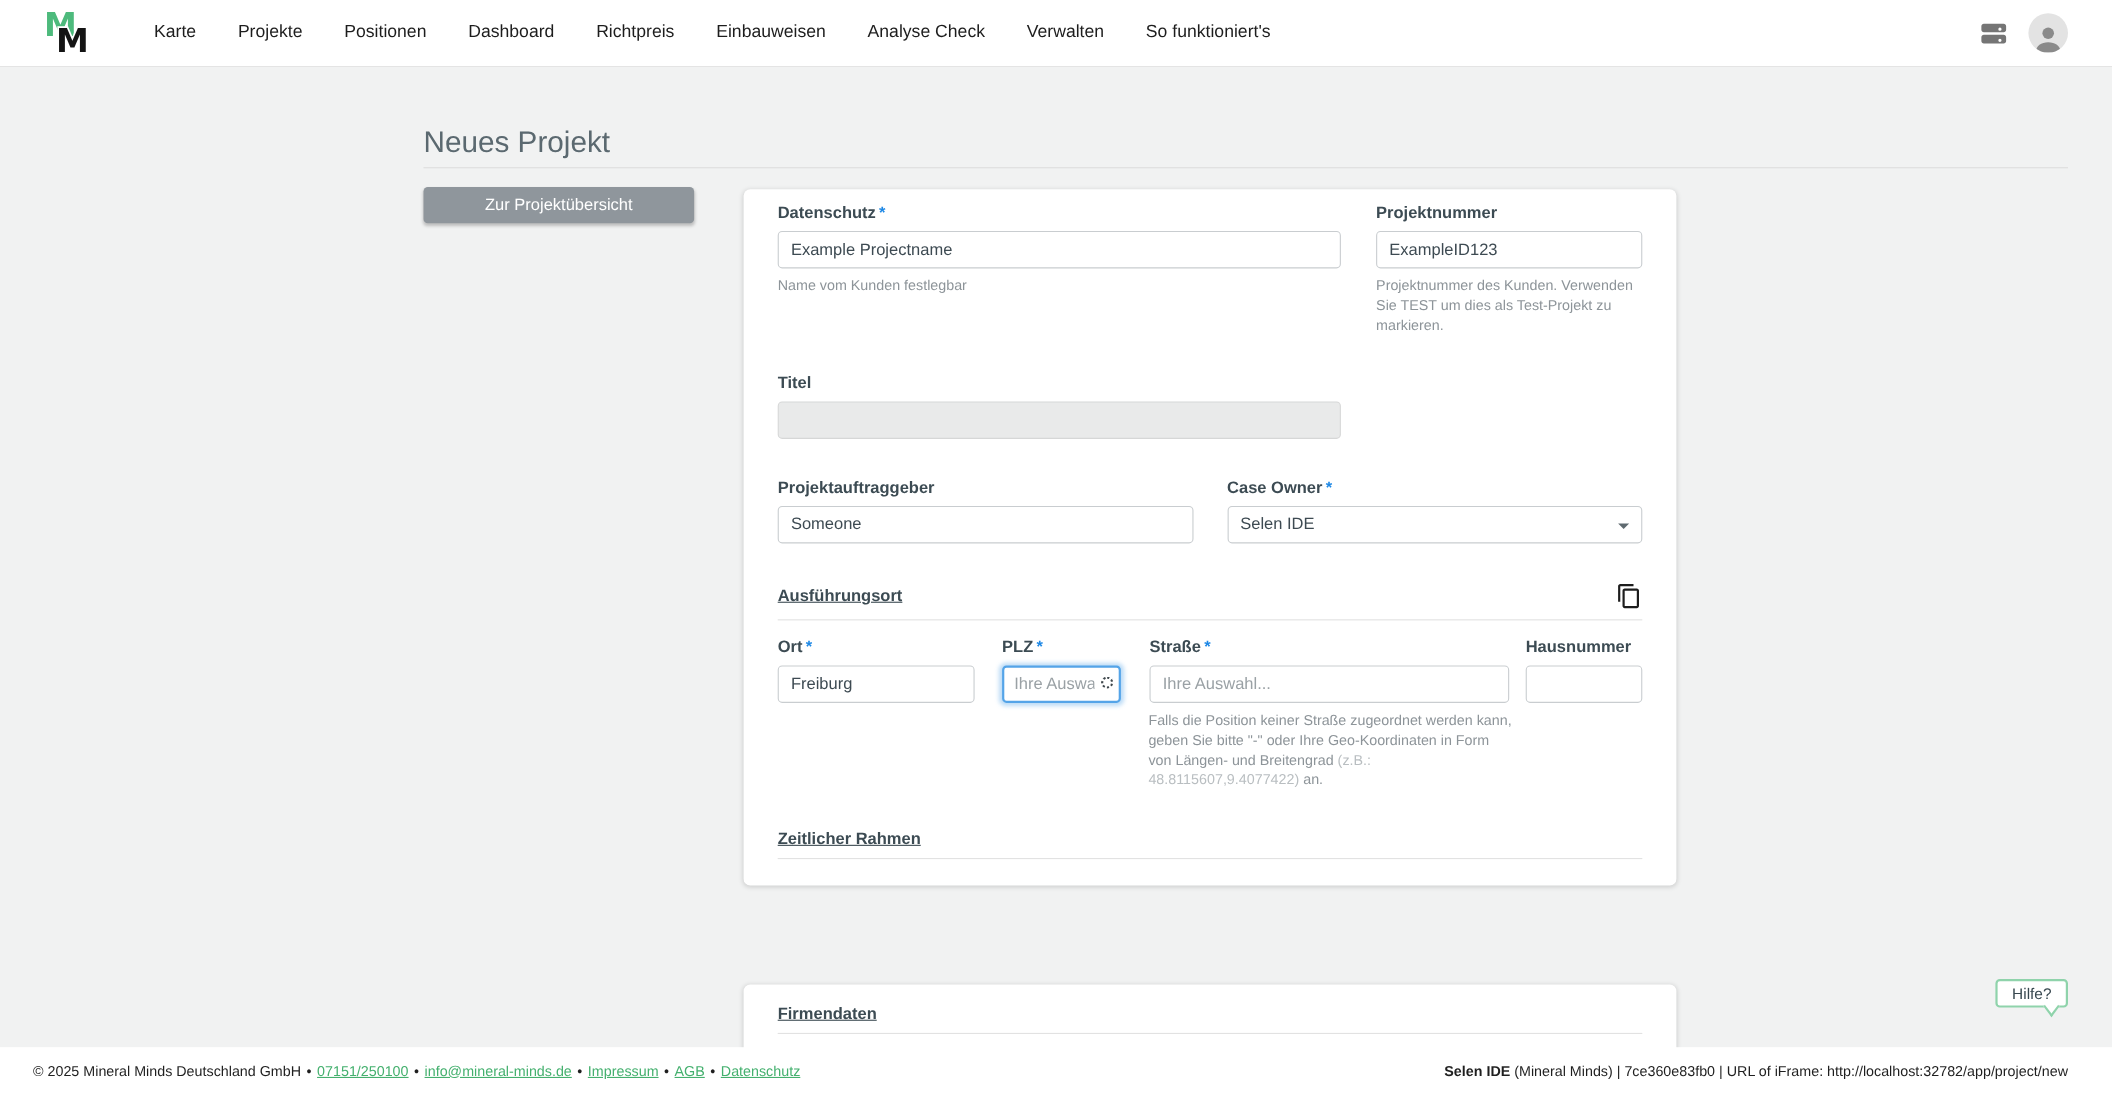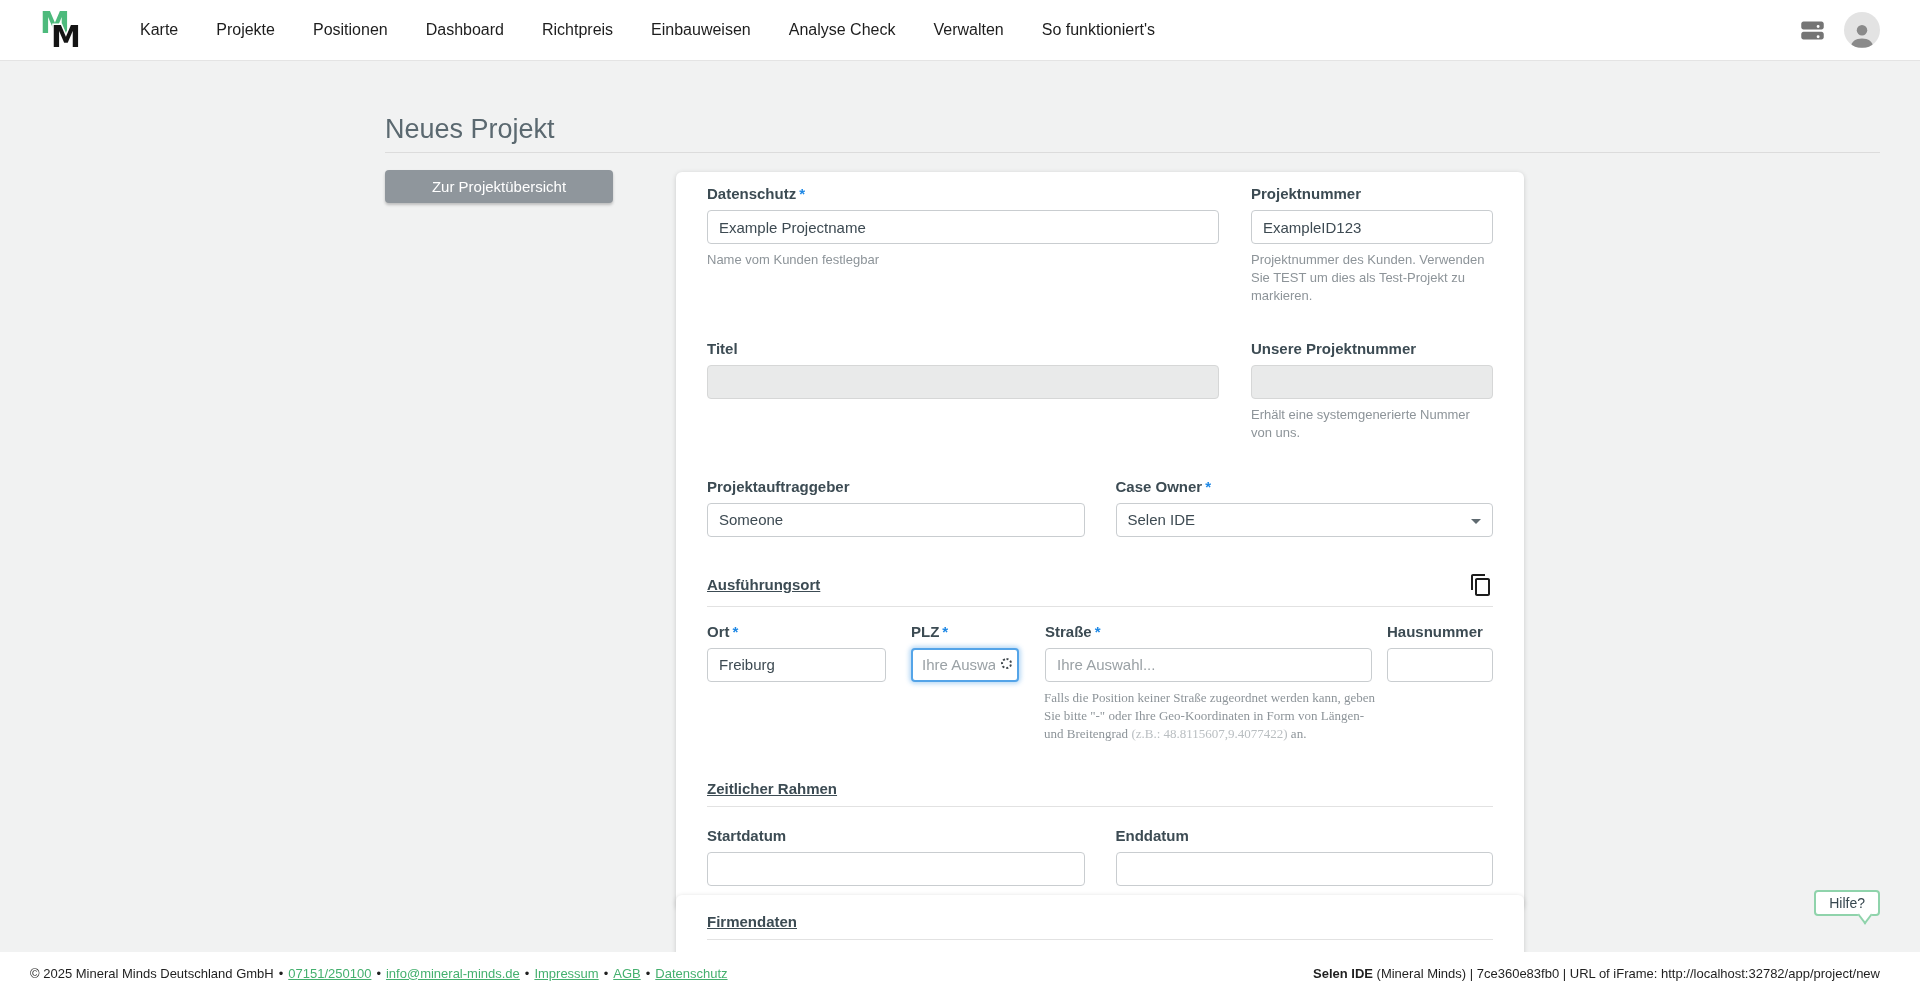--- a/index.html
+++ b/index.html
@@ -17,21 +17,21 @@
   .icon-btn { cursor:pointer; display:flex; align-items:center; }
   .avatar { width:36px; height:36px; border-radius:50%; background:#e3e3e3; overflow:hidden;
     display:flex; align-items:flex-end; justify-content:center; cursor:pointer; }
 
   
   .page-title { position:absolute; left:385px; top:114px; font-size:27px; font-weight:500;
     color:#5b6970; }
   .title-divider { position:absolute; left:385px; right:40px; top:152px; height:1px;
     background:#dcdcdc; }
 
-  .back-button { position:absolute; left:385px; top:170px; width:228px; height:33px;
+  .back-button { position:absolute; left:385px; top:170px; width:246px; height:33px;
     background:#8f969c; color:#fff; border:none; border-radius:4px; font-size:15px;
     font-family:inherit; display:flex; align-items:center; justify-content:center;
     cursor:pointer; box-shadow:0 2px 3px rgba(0,0,0,.22); }
 
   .card { position:absolute; left:676px; width:848px; background:#fff; border-radius:6px;
     box-shadow:0 1px 5px rgba(0,0,0,.16); }
   .card1 { top:172px; padding:13px 31px 24px 31px; }
   .card2 { top:895px; height:130px; padding:18px 31px; z-index:1; }
 
   .row { display:flex; gap:32px; }
@@ -68,21 +68,21 @@
   .fw-plz  { width:108px; margin-right:26px; }
   .fw-str  { width:327px; margin-right:15px; }
   .fw-haus { width:106px; }
 
   .plz-wrap { position:relative; }
   .plz-wrap .input { border:2px solid #54a4e8; padding:0 22px 0 9px;
     box-shadow:0 0 4px 2px rgba(84,164,232,.40); }
   .spinner { position:absolute; right:7px; top:50%; margin-top:-7px; width:11px; height:11px;
     border:2px dotted #3f474c; border-radius:50%; }
 
-  .street-helper { margin-left:337px; width:332px;font-family:Liberation Serif, serif; }
+  .street-helper { margin-left:337px; width:332px; }
 
   
   .help-bubble { position:absolute; right:40px; top:890px; background:#fff;
     border:2px solid #8fd3ab; border-radius:4px; padding:3px 13px; font-size:14px;
     color:#37474f; cursor:pointer; z-index:40;text-align:right; }
   .help-bubble::after { content:""; position:absolute; bottom:-7px; right:7px;
     width:10px; height:10px; background:#fff; border-right:2px solid #8fd3ab;
     border-bottom:2px solid #8fd3ab; transform:rotate(45deg) skew(8deg,8deg); }
 
   
@@ -151,25 +151,20 @@
       <input class="input" type="text" value="ExampleID123" style="">
       <div class="helper">Projektnummer des Kunden. Verwenden Sie TEST um dies als Test-Projekt zu markieren.</div>
     </div>
   </div>
 
   <div class="row">
     <div class="col-main field">
       <div class="label">Titel</div>
       <input class="input disabled" type="text" disabled="" value="" style="">
     </div>
-    <div class="col-side field">
-      <div class="label">Unsere Projektnummer</div>
-      <input class="input disabled" type="text" disabled="" value="" style="">
-      <div class="helper">Erhält eine systemgenerierte Nummer von uns.</div>
-    </div>
   </div>
 
   <div class="row-equal">
     <div class="field">
       <div class="label">Projektauftraggeber</div>
       <input class="input" type="text" value="Someone" style="">
     </div>
     <div class="field">
       <div class="label">
         <span>Case Owner</span><span class="req">*</span>
@@ -220,30 +215,20 @@
   </div>
   <div class="helper street-helper">
     <span>Falls die Position keiner Straße zugeordnet werden kann, geben Sie bitte "-" oder Ihre Geo-Koordinaten in Form von Längen- und Breitengrad </span><span class="lighter">(z.B.: 48.8115607,9.4077422)</span><span> an.</span>
   </div>
 
   <div class="section-head">
     <div class="section-title">Zeitlicher Rahmen</div>
   </div>
   <div class="section-divider"></div>
 
-  <div class="row-equal" style="margin-top:20px;">
-    <div class="field">
-      <div class="label">Startdatum</div>
-      <input class="input" type="text" value="" style="">
-    </div>
-    <div class="field">
-      <div class="label">Enddatum</div>
-      <input class="input" type="text" value="" style="">
-    </div>
-  </div>
 </div>
 
 <div class="card card2">
   <div class="section-title">Firmendaten</div>
   <div class="section-divider"></div>
 </div>
 
 <div class="help-bubble">Hilfe?</div>
 
 <div class="footer">

